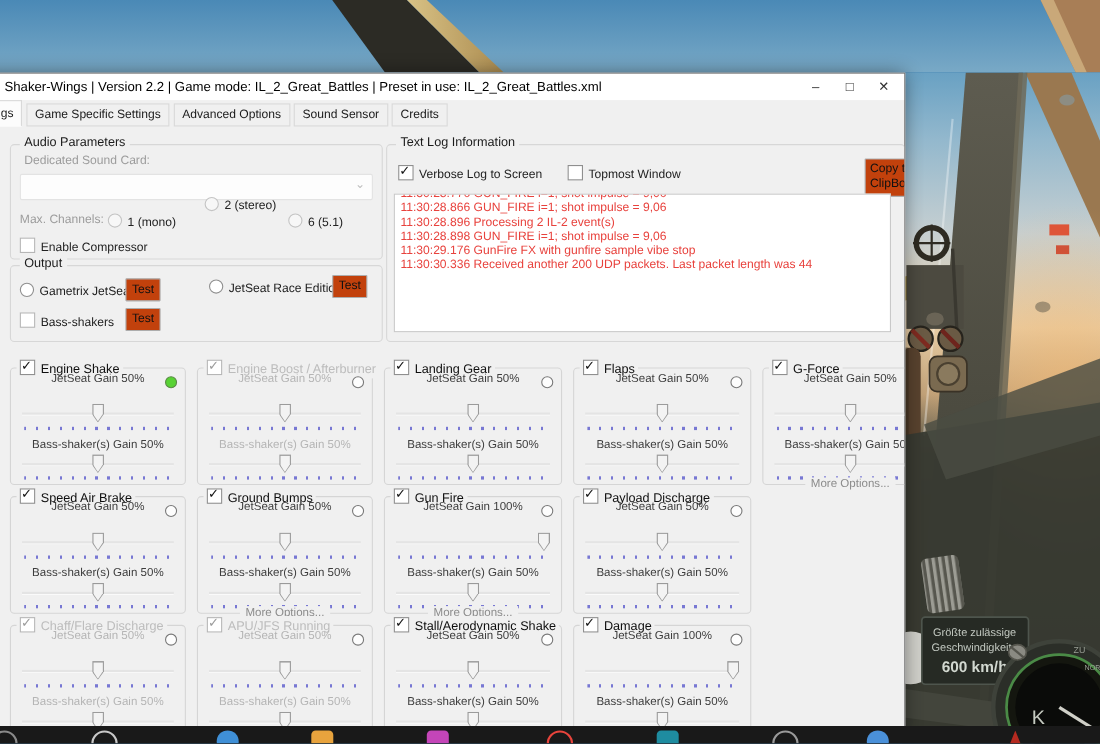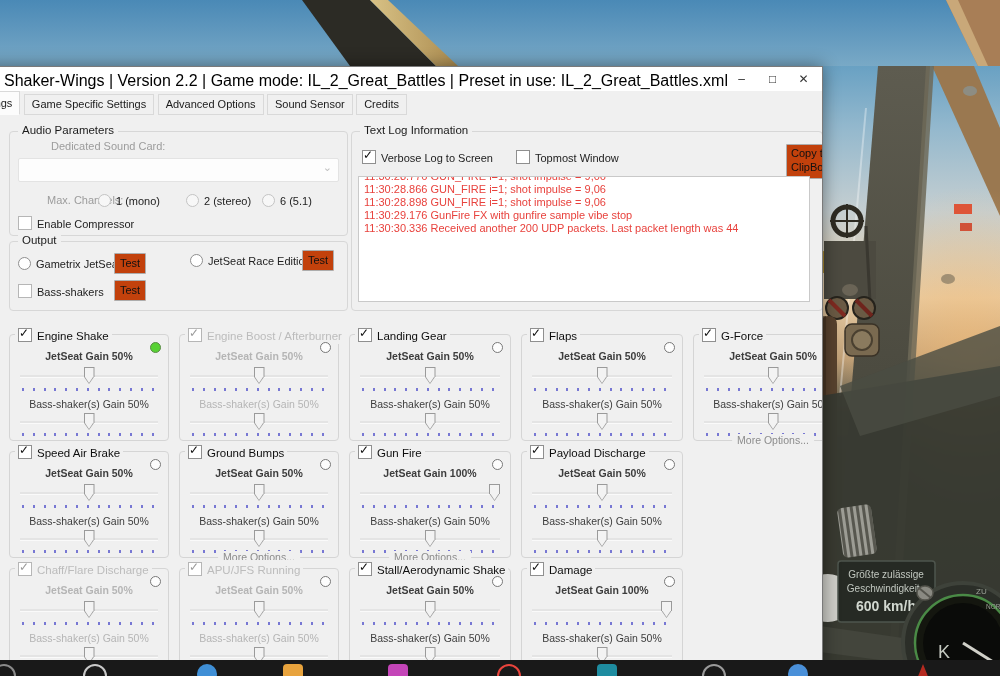--- a/index.html
+++ b/index.html
@@ -9,36 +9,36 @@
 
   
   .scene-top{position:absolute;left:0;top:0;width:1000px;height:66px;}
   .scene-right{position:absolute;left:820px;top:66px;width:180px;height:610px;}
 
   
   .window{position:absolute;left:-30px;top:66px;width:851px;height:600px;
           background:#f0f0f0;border:1px solid #7a7a7a;overflow:hidden;
           box-shadow:0 0 16px rgba(0,0,0,.45);z-index:5;}
   .titlebar{position:absolute;left:0;top:0;right:0;height:24px;background:#fff;}
-  .title-text{position:absolute;left:33px;top:5px;font-size:16px;color:#000;white-space:nowrap;}
+  .title-text{position:absolute;left:33px;top:5px;font-size:12px;color:#000;white-space:nowrap;}
   .winbtns{position:absolute;right:3px;top:0;height:24px;display:flex;}
   .winbtn{width:31px;height:24px;line-height:24px;text-align:center;font-size:12px;color:#333;}
 
   .tabstrip{position:absolute;left:0;top:24px;right:0;height:23px;}
   .tab{display:inline-block;height:19px;line-height:19px;padding:0 7px;font-size:11px;color:#1a1a1a;
        background:#f0f0f0;border:1px solid #d9d9d9;margin-right:-1px;vertical-align:bottom;margin-top:3px;}
   .tab.selected{background:#fcfcfc;height:22px;line-height:22px;margin-top:0;border-bottom:1px solid #fcfcfc;}
   .tab.first{margin-left:-18px;}
 
   .gbox{position:absolute;border:1px solid #d7d7d7;border-radius:4px;}
   .gbox>.legend{position:absolute;top:-8px;left:8px;background:#f0f0f0;padding:0 4px;
                 font-size:11.5px;color:#1b1b1b;white-space:nowrap;}
 
   .lbl{position:absolute;font-size:11px;color:#222;white-space:nowrap;}
-  .lbl.dis{color:#9c9c9c;margin-left:29px;}
+  .lbl.dis{color:#9c9c9c;}
 
   .combo{position:absolute;left:8px;right:8px;top:26px;height:22px;background:#fdfdfd;
          border:1px solid #e3e3e3;border-radius:2px;}
   .combo .chev{position:absolute;right:6px;top:2px;color:#c0c0c0;font-size:11px;}
 
   .radio{display:inline-block;width:11px;height:11px;border:1px solid #8f8f8f;border-radius:50%;
          background:#fff;vertical-align:-2px;margin-right:5px;}
   .radio.dis{border-color:#c4c4c4;background:#f7f7f7;}
   .cb{display:inline-block;position:relative;width:12px;height:12px;border:1px solid #8f8f8f;
       background:#fff;vertical-align:-2px;margin-right:5px;}
@@ -61,21 +61,21 @@
            grid-auto-rows:107px;row-gap:10px;}
   .panel{position:relative;border:1px solid #d5d5d5;border-radius:4px;}
   .plegend{position:absolute;top:-9px;left:5px;background:#f0f0f0;padding:0 3px;white-space:nowrap;}
   .ptitle{font-size:11.5px;color:#0e0e0e;}
   .panel.disabled .ptitle{color:#bcbcbc;}
   .pind{position:absolute;top:7px;right:7px;width:9px;height:9px;border-radius:50%;
         border:1px solid #787878;background:#fdfdfd;}
   .pind.green{background:var(--c-indicator-on,#58d234);border-color:#5a8a46;}
   .gain{position:absolute;left:0;right:0;text-align:center;font-size:10.5px;color:#3d3d3d;}
   .panel.disabled .gain{color:#b5b5b5;}
-  .gain.jg{top:15px;font-weight:bold;} .gain.bg2{top:63px;}
+  .gain.jg{top:3px;} .gain.bg2{top:63px;}
   .slider{position:absolute;left:10px;right:10px;height:18px;}
   .slider.sj{top:32px;} .slider.sb{top:78px;}
   .track{position:absolute;left:0;right:0;top:8px;height:2px;background:#e4e4e4;border-bottom:1px solid #fafafa;}
   .thumb{position:absolute;top:0;width:11px;height:17px;background:#9a9a9a;
          clip-path:polygon(0 0,100% 0,100% 55%,50% 100%,0 55%);}
   .thumb::after{content:"";position:absolute;left:1px;top:1px;right:1px;bottom:1px;background:#f3f3f3;
          clip-path:polygon(0 0,100% 0,100% 55%,50% 100%,0 55%);}
   .ticks{position:absolute;left:12px;right:12px;height:3px;opacity:.9;
          background:repeating-linear-gradient(90deg,var(--c-tick,#6a6ad0) 0 2px,transparent 2px 10.8px);}
   .ticks.tj{top:53px;} .ticks.tb{top:98px;}
@@ -204,21 +204,21 @@
 
     <div class="gbox" style="left:38px;top:64px;width:337px;height:103px;">
       <span class="legend">Audio Parameters</span>
       <span class="lbl dis" style="left:12px;top:8px;">Dedicated Sound Card:</span>
       <div class="combo">
         <span></span>
         <span class="chev">⌄</span>
       </div>
       <span class="lbl dis" style="left:8px;top:62px;">Max. Channels:</span>
       <span class="lbl" style="left:88px;top:62px;"><span class="radio dis"></span><span>1 (mono)</span></span>
-      <span class="lbl" style="left:176px;top:62px;text-align:center;"><span class="radio dis"></span><span>2 (stereo)</span></span>
+      <span class="lbl" style="left:176px;top:47px;text-align:center;"><span class="radio dis"></span><span>2 (stereo)</span></span>
       <span class="lbl" style="left:252px;top:62px;"><span class="radio dis"></span><span>6 (5.1)</span></span>
       <span class="lbl" style="left:8px;top:84px;"><span class="cb dis"></span><span>Enable Compressor</span></span>
     </div>
 
     <div class="gbox" style="left:38px;top:174px;width:337px;height:68px;">
       <span class="legend">Output</span>
       <span class="lbl" style="left:8px;top:15px;"><span class="radio"></span><span>Gametrix JetSeat</span></span>
       <span class="btn" style="left:104px;top:11px;width:30px;height:19px;line-height:19px;">Test</span>
       <span class="lbl" style="left:180px;top:12px;"><span class="radio"></span><span>JetSeat Race Edition</span></span>
       <span class="btn" style="left:292px;top:8px;width:30px;height:19px;line-height:19px;">Test</span>
@@ -227,20 +227,21 @@
     </div>
 
     <div class="gbox" style="left:380px;top:64px;width:470px;height:178px;">
       <span class="legend">Text Log Information</span>
       <span class="lbl" style="left:10px;top:18px;"><span class="cb checked"><span class="chk">✓</span></span><span>Verbose Log to Screen</span></span>
       <span class="lbl" style="left:164px;top:18px;"><span class="cb"></span><span>Topmost Window</span></span>
       <span class="btn" style="left:434px;top:12px;width:52px;height:32px;text-align:left;padding:1px 0 0 4px;line-height:14px;"><span>Copy t</span><br><span>ClipBo</span></span>
       <div class="logbox">
           <div class="log-line">11:30:28.776 GUN_FIRE i=1; shot impulse = 9,06</div>
           <div class="log-line">11:30:28.866 GUN_FIRE i=1; shot impulse = 9,06</div>
+          <div class="log-line">11:30:28.896 Processing 2 IL-2 event(s)</div>
           <div class="log-line">11:30:28.898 GUN_FIRE i=1; shot impulse = 9,06</div>
           <div class="log-line">11:30:29.176 GunFire FX with gunfire sample vibe stop</div>
           <div class="log-line">11:30:30.336 Received another 200 UDP packets. Last packet length was 44</div>
         </div>
     </div>
 
     <div class="effects">
         <div class="panel" style="grid-area: 1 / 1;">
     <span class="plegend">
       <span class="cb checked"><span class="chk">✓</span></span><span class="ptitle">Engine Shake</span>

